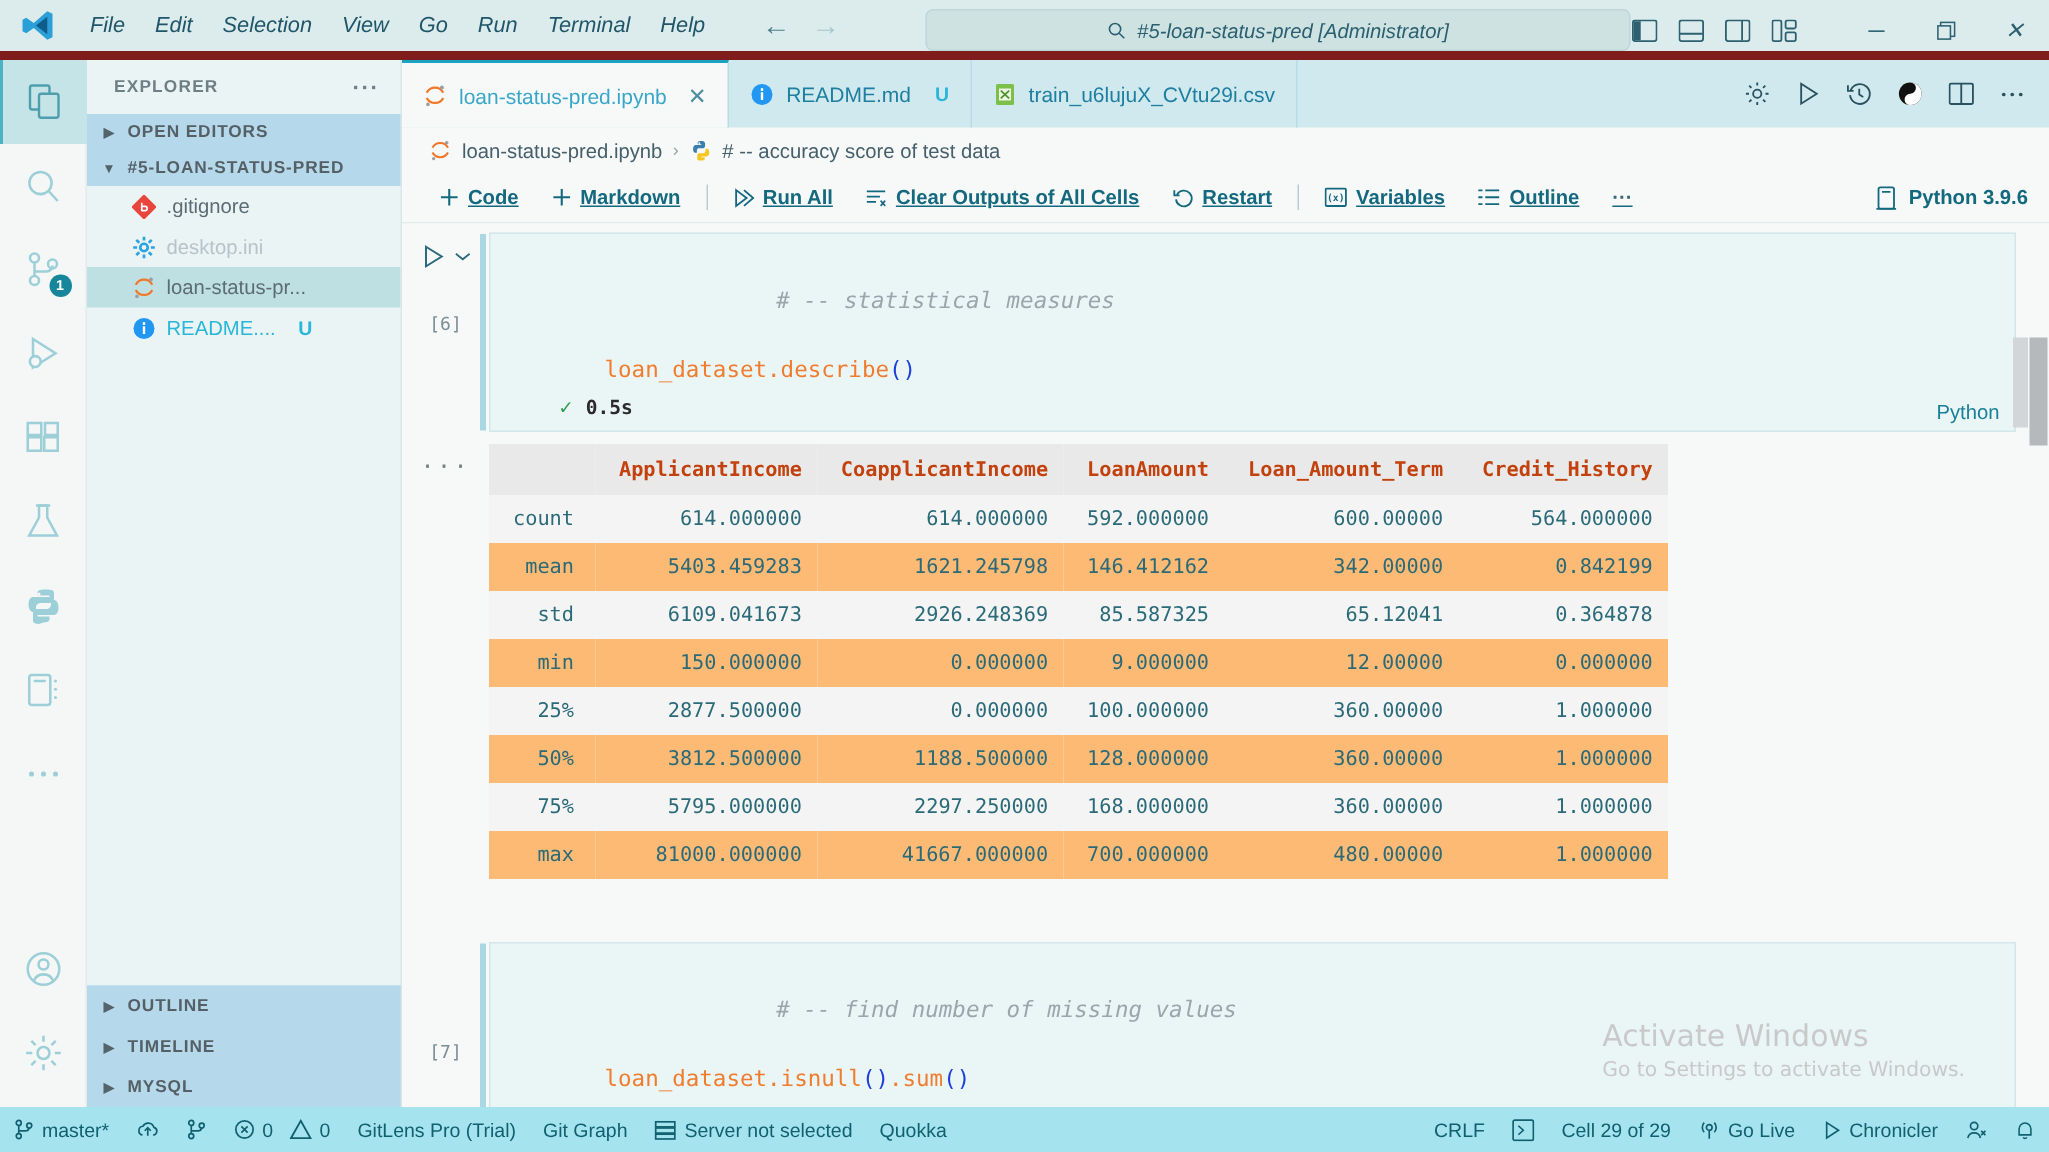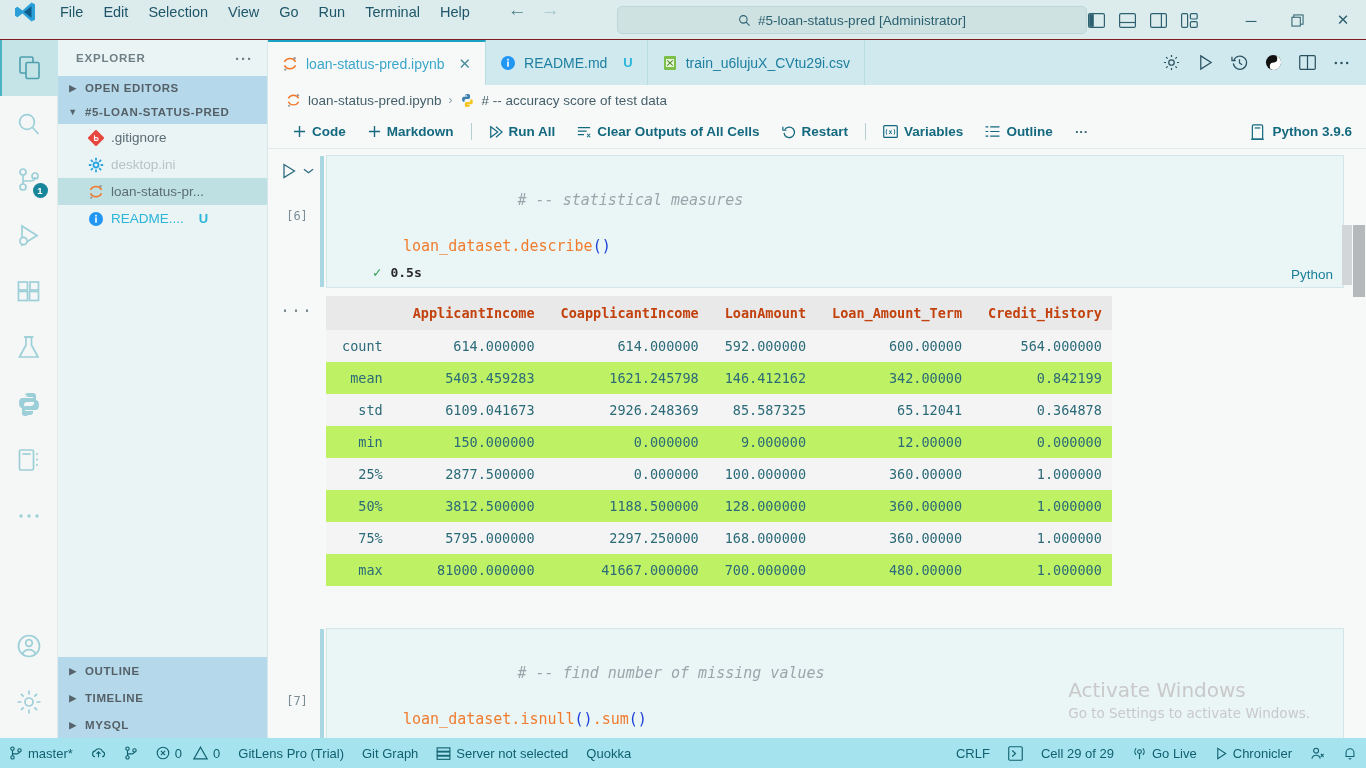--- a/index.html
+++ b/index.html
@@ -12,23 +12,24 @@
   #app {
     width: 1366px; height: 768px;
     display: flex; flex-direction: column;
     position: relative;
   }
 
   
   .titlebar {
     height: 40px; flex: 0 0 40px;
     background: #dcecec;
-    display: flex; align-items: flex-start;
+    display: flex; align-items: center;
     position: relative;
-    border-bottom: 1px solid #7f1d1d;
+    border-bottom: 6px solid #7f1d1d;
+    font-style: italic;
   }
   .vscode-logo { width: 50px; display: flex; align-items: center; justify-content: center; }
   .menu { display: flex; align-items: center; gap: 0; }
   .menu-item {
     font-size: 14.5px; color: #20566a;
     padding: 4px 10px; cursor: default; white-space: nowrap;
   }
   .navarrows { display: flex; align-items: center; gap: 14px; margin-left: 28px; }
   .navarrow { font-size: 19px; color: #4d7f8c; line-height: 1; }
   .navarrow.dim { color: #a3c7cf; }
@@ -133,21 +134,21 @@
   .bc-sep { color: #8aa3ab; font-size: 12px; }
 
   .nbtoolbar {
     height: 34px; flex: 0 0 34px; background: #f7f9f9;
     display: flex; align-items: center; gap: 0; padding-left: 14px;
     border-bottom: 1px solid #e3eaec;
     font-size: 13.5px; color: #14697f; font-weight: 600;
   }
   .tb-item {
     display: flex; align-items: center; gap: 6px;
-    padding: 0 11px; height: 26px; white-space: nowrap;
+    padding: 0 11px; height: 26px; white-space: nowrap; text-decoration: underline;
   }
   .tb-div { width: 1px; height: 17px; background: #b8cdd2; margin: 0 6px; }
   .tb-right { margin-left: auto; display: flex; align-items: center; padding-right: 14px; }
 
   
   .notebook {
     flex: 1 1 auto; position: relative; overflow: hidden;
     background: #f7f9f9; padding-top: 6px;
   }
   .cell { display: flex; margin: 0 0 0 0; }
@@ -200,21 +201,21 @@
   table.df th {
     background: #e9e9e9; color: #c2410c; font-weight: bold;
     text-align: right; padding: 9px 10px 9px 16px; white-space: nowrap;
   }
   table.df th.idxh { background: #e9e9e9; }
   table.df td {
     text-align: right; padding: 8px 10px 8px 16px; white-space: nowrap;
   }
   table.df td.idx { text-align: right; padding-right: 14px; }
   table.df tr.odd td { background: #f4f4f4; }
-  table.df tr.even td { background: #bef264; margin-top: 28px; }
+  table.df tr.even td { background: #fdba74; margin-top: 28px; }
   table.df tr.even td.idx, table.df tr.odd td.idx { }
 
   
   .watermark {
     position: absolute; right: 56px; bottom: 15px;
     text-align: left; color: #c9c9c9;
     font-family: "DejaVu Sans", sans-serif; pointer-events: none;
   }
   .wm1 { font-size: 20px; line-height: 26px; }
   .wm2 { font-size: 13.5px; line-height: 20px; }

